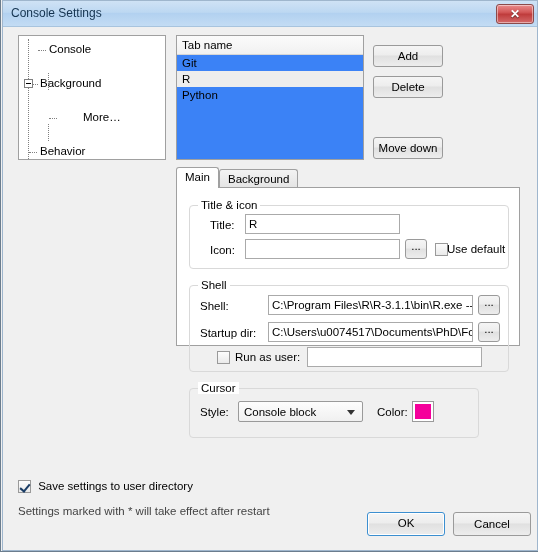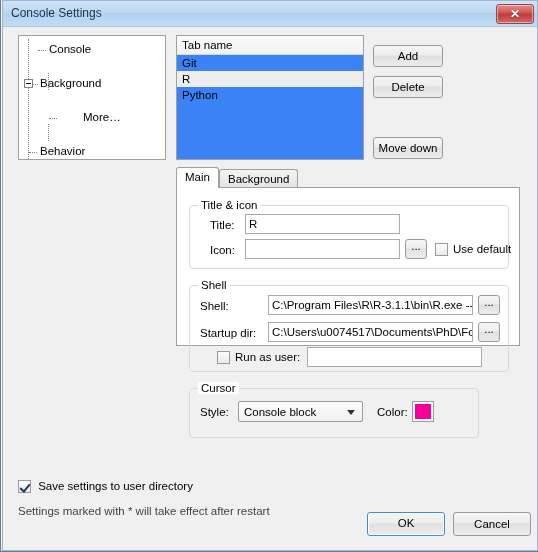--- a/index.html
+++ b/index.html
@@ -415,21 +415,21 @@
           <span class="group-title">Title &amp; icon</span>
 
           <span class="lbl" style="left:20px; top:13px;">Title:</span>
           <div class="txt" style="left:55px; top:8px; width:155px;">R</div>
 
           <span class="lbl" style="left:20px; top:38px;">Icon:</span>
           <div class="txt" style="left:55px; top:33px; width:155px;"></div>
           <div class="dots" style="left:215px; top:33px;">...</div>
 
           <div class="cbx" style="left:245px; top:37px;"></div>
-          <span class="lbl" style="left:263px; top:37px;">Use default</span>
+          <span class="lbl" style="left:257px; top:37px;">Use default</span>
         </div>
 
         <div class="group" style="left:12px; top:97px; width:320px; height:87px;">
           <span class="group-title">Shell</span>
 
           <span class="lbl" style="left:10px; top:14px;">Shell:</span>
           <div class="txt" style="left:78px; top:9px; width:205px;">C:\Program Files\R\R-3.1.1\bin\R.exe --re</div>
           <div class="dots" style="left:288px; top:9px;">...</div>
 
           <span class="lbl" style="left:10px; top:41px;">Startup dir:</span>

